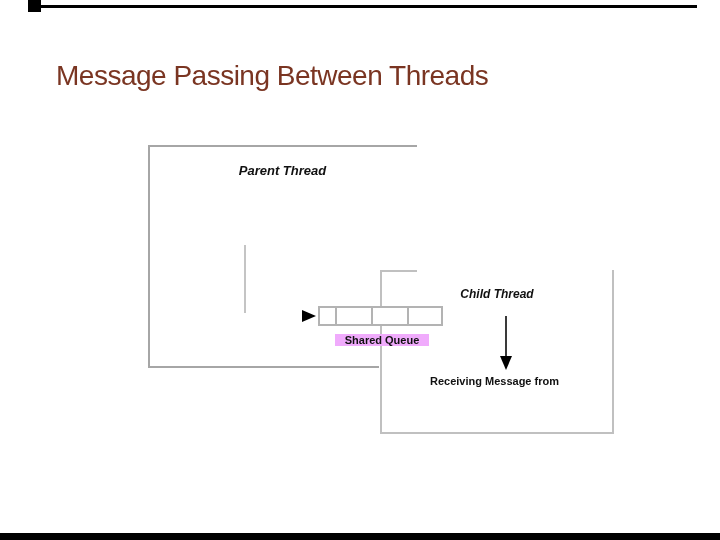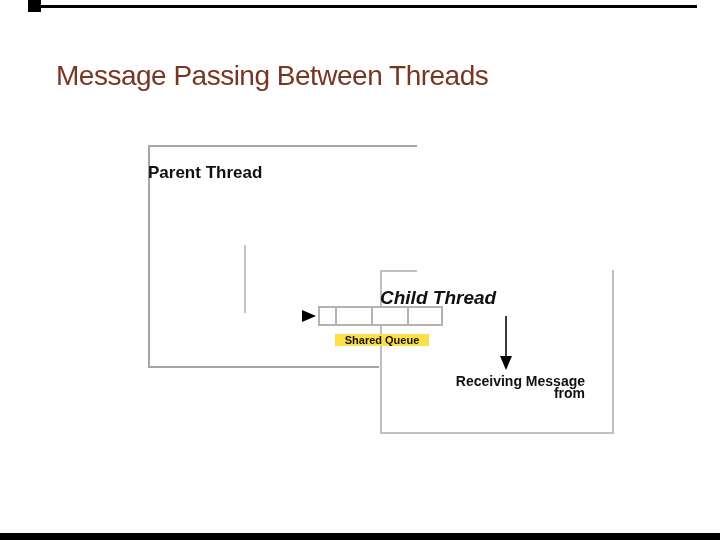--- a/index.html
+++ b/index.html
@@ -32,21 +32,21 @@
   .parent-bottom { left: 148px; top: 366px; width: 231px; height: 2px; background: #a6a6a6; }
 
   .child-top     { left: 380px; top: 270px; width: 37px; height: 2px; background: #c0c0c0; z-index: 1; }
   .child-left    { left: 380px; top: 270px; width: 2px; height: 164px; background: #c0c0c0; z-index: 1; }
   .child-right   { left: 612px; top: 270px; width: 2px; height: 164px; background: #c0c0c0; z-index: 1; }
   .child-bottom  { left: 380px; top: 432px; width: 234px; height: 2px; background: #c0c0c0; z-index: 1; }
 
   .label { position: absolute; color: #111111; font-weight: bold; }
   .parent-thread-label {
     left: 148px; top: 163px; width: 269px;
-    font-size: 17px; 
+    text-align: center; font-size: 13px; font-style: italic;
   }
   .sending-label {
     left: 150px; top: 217px; width: 195px;
     text-align: center; font-size: 11px;
   }
   .send-connector { left: 244px; top: 245px; width: 2px; height: 68px; background: #c4c4c4; }
 
   .right-arrowhead {
     position: absolute; left: 302px; top: 310px;
     width: 0; height: 0;
@@ -66,40 +66,40 @@
   }
   .queue-cell { height: 100%; border-right: 2px solid #b3b3b3; box-sizing: border-box; background: #fff; }
   .queue-cell.c1 { width: 17px; }
   .queue-cell.c2 { width: 36px; }
   .queue-cell.c3 { width: 36px; }
   .queue-cell.c4 { width: 36px; border-right: none; flex: 1; }
 
   .shared-queue-label {
     left: 335px; top: 334px; width: 94px;
     text-align: center; font-size: 11px;
-    background: #fde047; z-index: 2;
+    background: #f0abfc; z-index: 2;
   }
 
   .child-thread-label {
     left: 380px; top: 287px; width: 234px;
-    font-size: 19px; font-style: italic;
+    text-align: center; font-size: 12px; font-style: italic;
     z-index: 2;
   }
   .recv-connector { left: 505px; top: 316px; width: 2px; height: 41px; background: #3a3a3a; z-index: 2; }
   .down-arrowhead {
     position: absolute; left: 500px; top: 356px;
     width: 0; height: 0;
     border-top: 14px solid #000;
     border-left: 6px solid transparent;
     border-right: 6px solid transparent;
     z-index: 2;
   }
   .receiving-label {
     left: 430px; top: 375px; width: 155px;
-    text-align: right; font-size: 14px; line-height: 12px;
+    text-align: left; font-size: 11px; line-height: 12px;
     z-index: 2;
   }
 </style>
 </head>
 <body>
 
 <div class="slide">
 
   <div class="mark-square"></div>
   <div class="mark-topline"></div>

